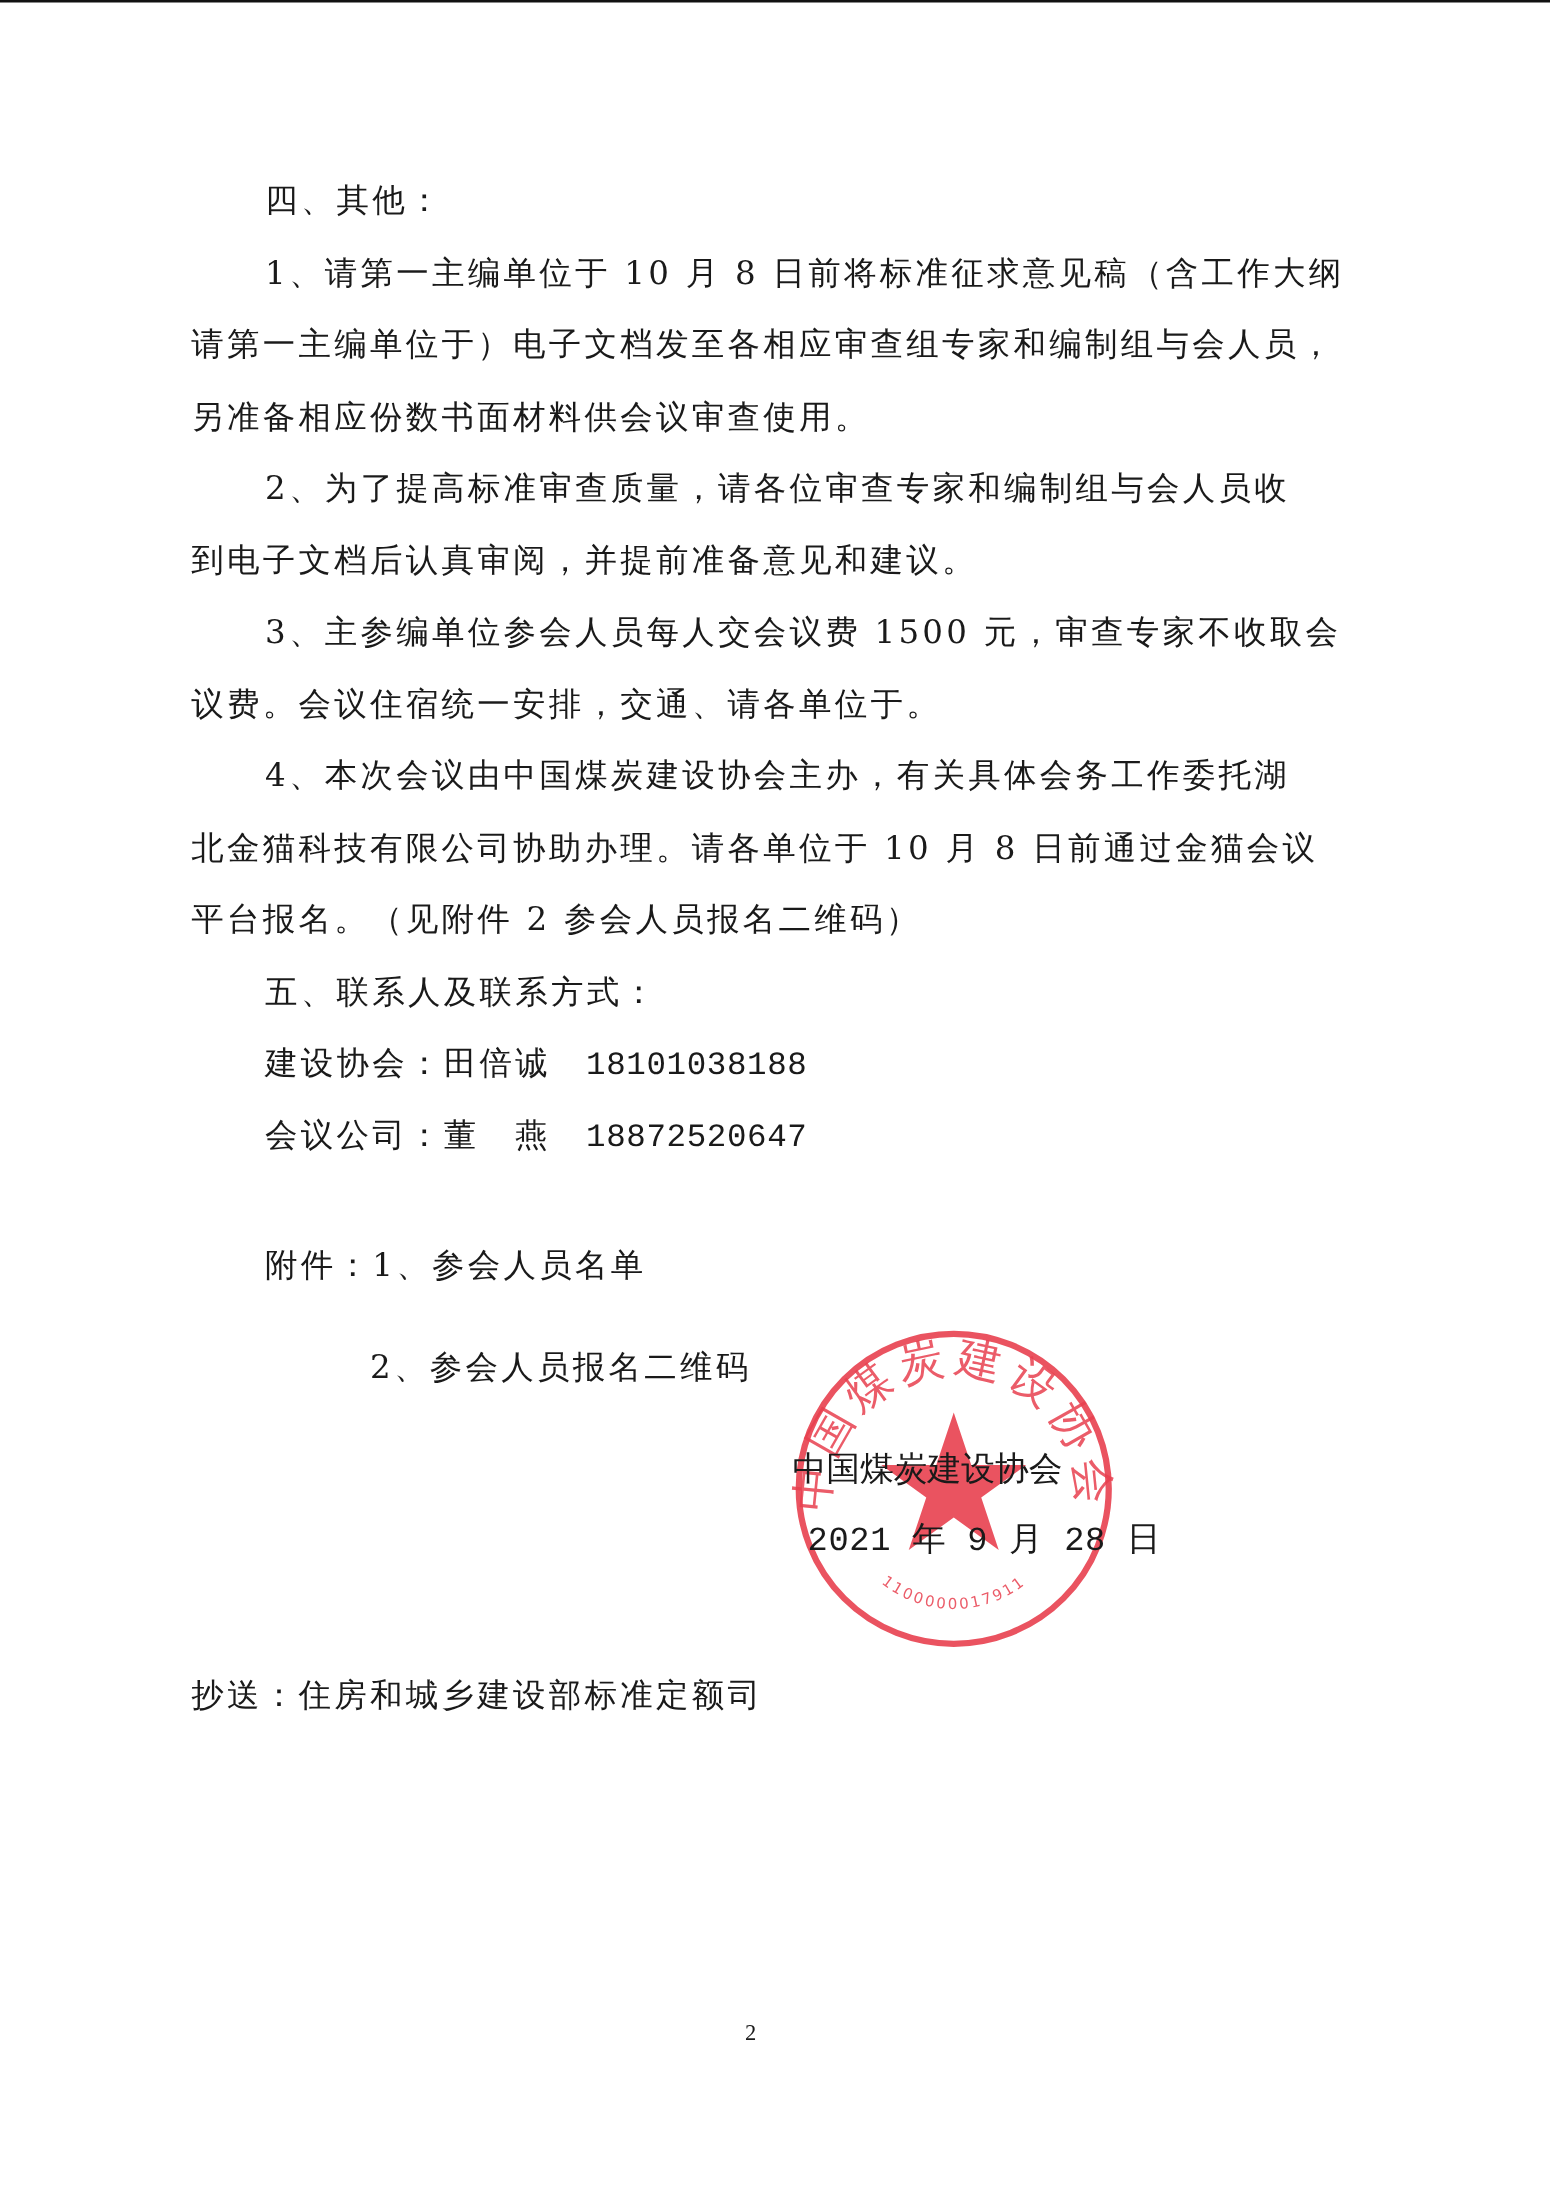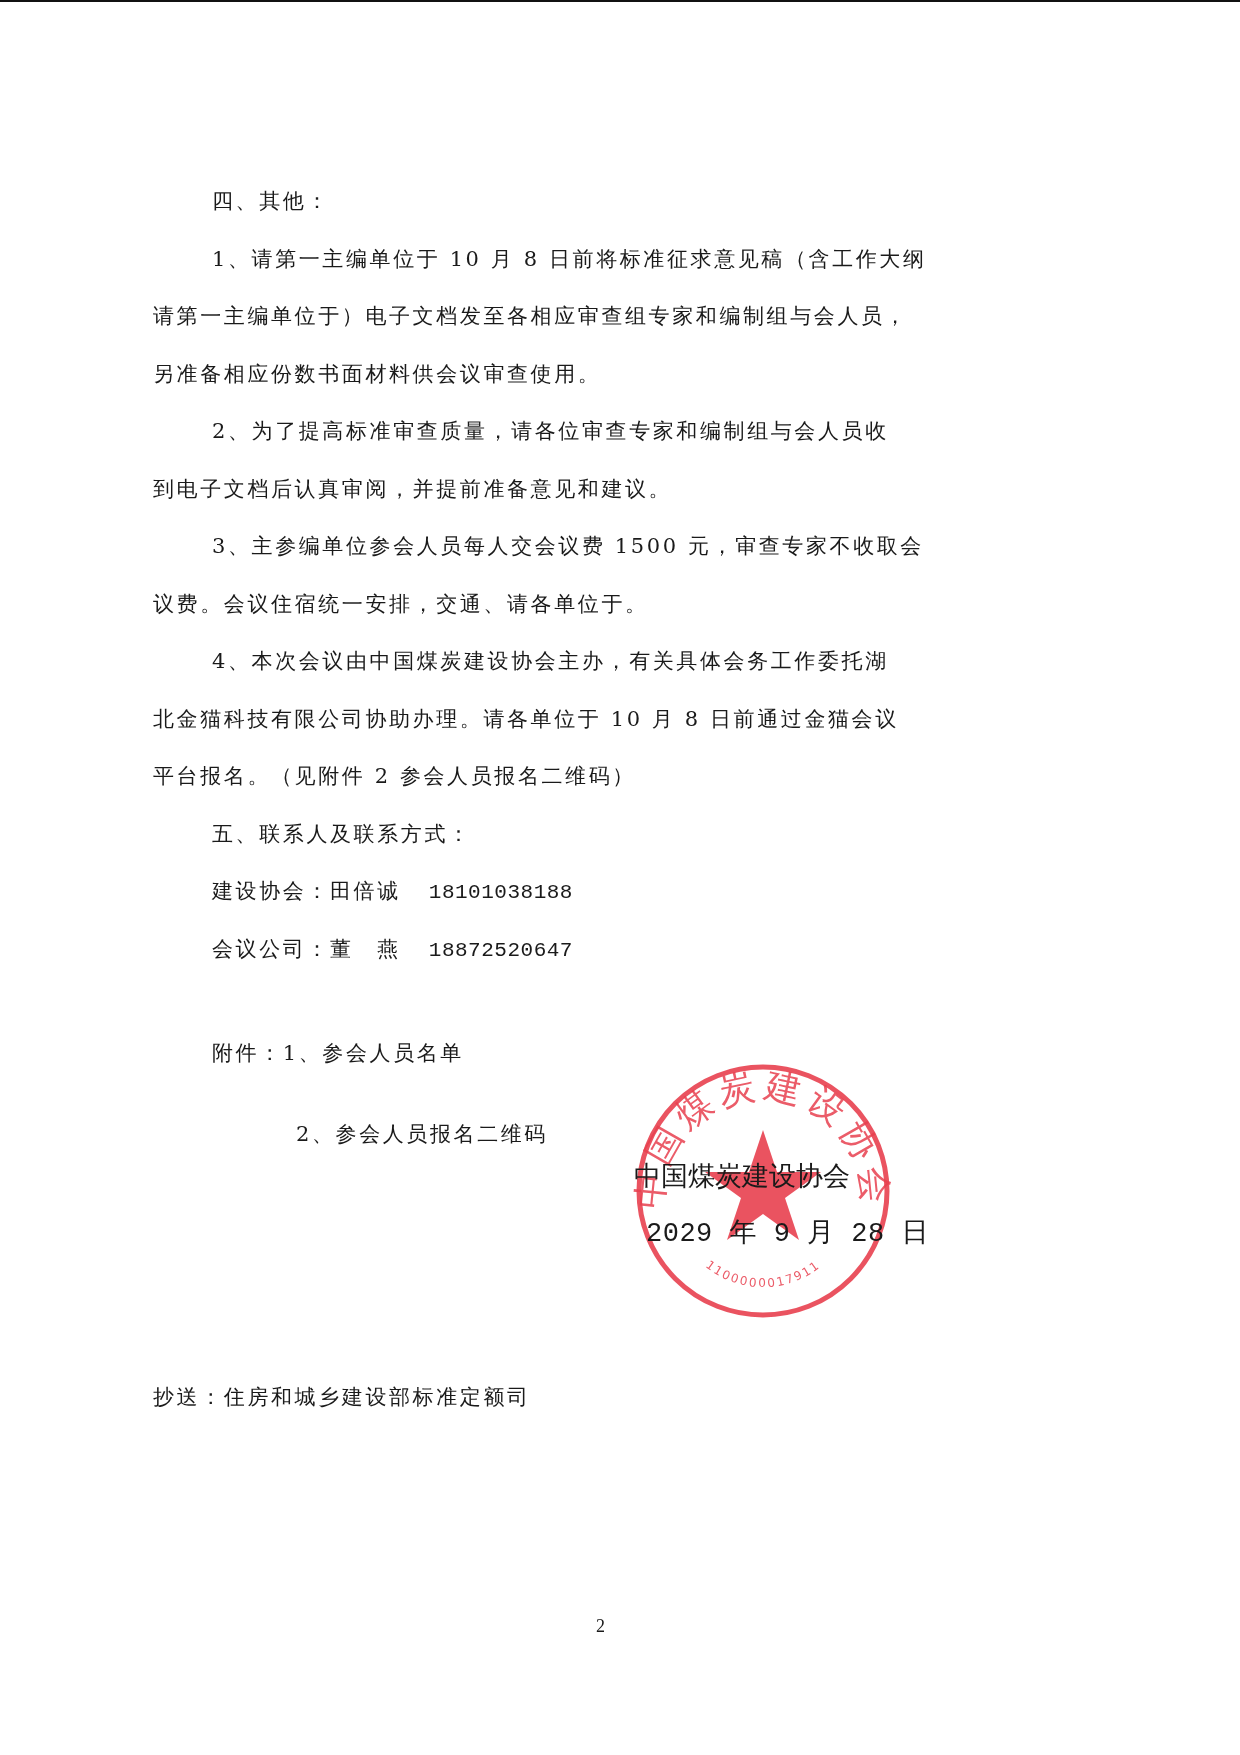--- a/index.html
+++ b/index.html
@@ -5,23 +5,22 @@
     html, body { margin: 0; padding: 0; }
     body {
       width: 1240px; height: 1755px; position: relative; overflow: hidden;
       background: #ffffff;
       font-family: "DejaVu Serif", "Liberation Serif", serif;
       color: #1a1a1a;
     }
     .top-rule { position: absolute; left: 0; top: 0; width: 1240px; height: 2px; background: #111; }
     .line {
       position: absolute; left: 153px; width: 900px;
-      font-size: 21px; line-height: 32px; white-space: nowrap;
+      font-size: 26px; line-height: 32px; white-space: nowrap;
       letter-spacing: 2.6px;
-      margin-top: 40px;
     }
     .indent { left: 212px; }
     .page-num {
       position: absolute; left: 596px; top: 1616px; font-size: 18px;
       font-family: "Liberation Serif", serif;
     }
     .stamp {
       position: absolute; left: 632px; top: 1060px; width: 262px; height: 262px;
     }
     .sign {
@@ -74,17 +73,17 @@
   <polygon points="131,70 145,112 189,112 153,138 167,180 131,154 95,180 109,138 73,112 117,112" fill="#e8404f" opacity="0.9"></polygon>
   <text font-size="36" fill="#e8404f" opacity="0.85" font-family="DejaVu Sans, sans-serif" letter-spacing="6">
     <textPath href="#arcpath" startOffset="50%" text-anchor="middle">中国煤炭建设协会</textPath>
   </text>
   <text font-size="12" fill="#e8404f" opacity="0.85" font-family="DejaVu Sans, sans-serif" letter-spacing="2">
     <textPath href="#arcbottom" startOffset="50%" text-anchor="middle">1100000017911</textPath>
   </text>
 </svg>
 
 <div class="sign" style="left:634px; top:1160px; letter-spacing:0px">中国煤炭建设协会</div>
-<div class="sign num" style="left:646px; top:1218px; font-size:27px">2029 年 9 月 28 日</div>
+<div class="sign num" style="left:646px; top:1218px; font-size:27px">2021 年 9 月 28 日</div>
 
 <div class="line" style="top:1341px">抄送：住房和城乡建设部标准定额司</div>
 
 <div class="page-num">2</div>
 
 </body></html>

